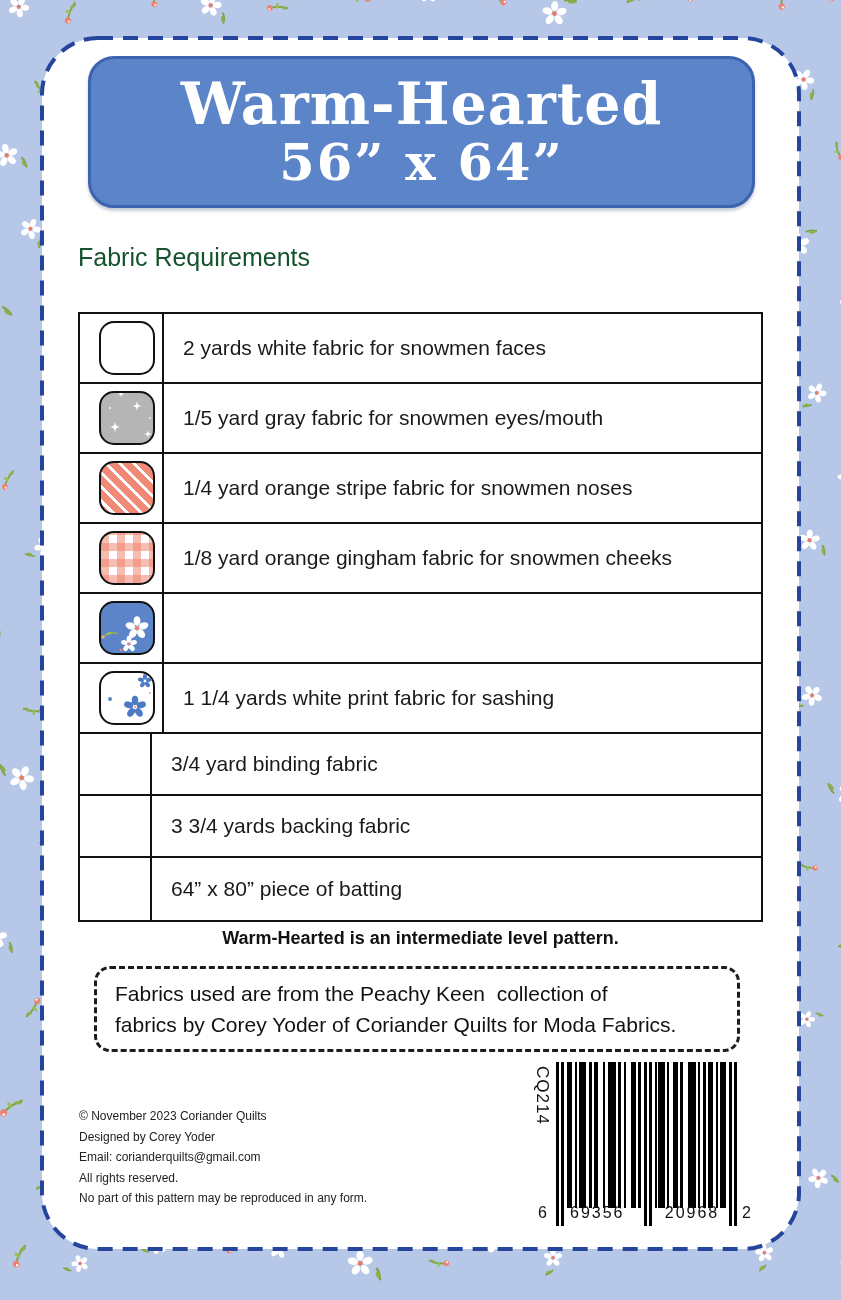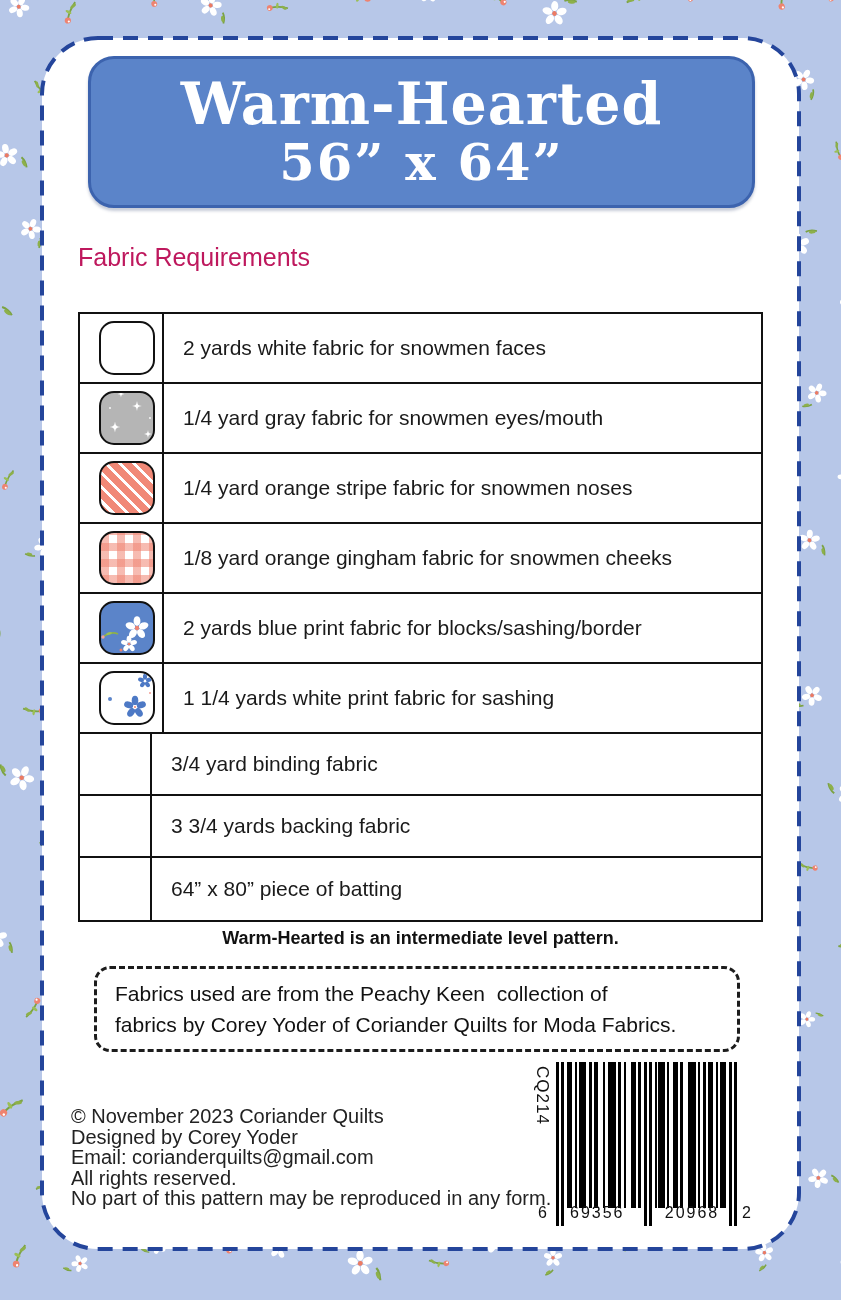--- a/index.html
+++ b/index.html
@@ -21,21 +21,21 @@
   }
   .title-line1 {
     font-family:"DejaVu Serif", serif; font-weight:bold; color:#ffffff;
     font-size:57px; line-height:1.05; letter-spacing:1px;
   }
   .title-line2 {
     font-family:"DejaVu Serif", serif; font-weight:bold; color:#ffffff;
     font-size:51px; line-height:1.1; letter-spacing:2px;
   }
 
-  .fr-heading { position:absolute; left:78px; top:243px; font-size:25px; color:#be185d; }
+  .fr-heading { position:absolute; left:78px; top:243px; font-size:25px; color:#14532d; }
 
   .ftable {
     position:absolute; left:78px; top:312px; width:685px;
     border:2px solid #111; box-sizing:border-box; background:#fff;
   }
   .frow { display:flex; border-bottom:2px solid #111; box-sizing:border-box; }
   .frow.tall { height:70px;padding-left:12px; }
   .frow.short { height:62px; }
   .frow:last-child { border-bottom:none; }
   .fswatch-cell {
@@ -67,21 +67,21 @@
     position:absolute; left:42px; top:928px; width:757px;
     text-align:center; font-weight:bold; font-size:18px; color:#111;
   }
   .collection-box {
     position:absolute; left:94px; top:966px; width:646px; height:86px;
     border:3px dashed #1c1c1c; border-radius:16px; box-sizing:border-box;
     padding:9px 0 0 18px; font-size:21px; line-height:31px; color:#111;
     white-space:pre-wrap;
   }
 
-  .copyright { position:absolute; left:71px; top:1106px; font-size:20px; line-height:20.5px; color:#222; }
+  .copyright { position:absolute; left:79px; top:1106px; font-size:12px; line-height:20.5px; color:#222; }
 
   .barcode { position:absolute; left:518px; top:1056px; width:285px; height:175px; }
   .sku {
     position:absolute; left:34px; top:10px; font-size:17px; line-height:20px;
     color:#111; transform:rotate(90deg); transform-origin:0 0; letter-spacing:1px;
   }
   .bars { position:absolute; left:38px; top:6px; height:164px; display:flex; align-items:flex-start; }
   .bars .b { background:#000; flex:none; }
   .digits { position:absolute; top:148px; left:0; width:100%; font-size:16px; color:#111; }
   .dg { position:absolute; }
@@ -2216,21 +2216,21 @@
                 <path transform="translate(36 13) scale(1)" d="M0 -5 C0.8 -0.9 0.9 -0.8 5 0 C0.9 0.8 0.8 0.9 0 5 C-0.8 0.9 -0.9 0.8 -5 0 C-0.9 -0.8 -0.8 -0.9 0 -5" fill="#fff"></path>
                 <path transform="translate(14 34) scale(1.1)" d="M0 -5 C0.8 -0.9 0.9 -0.8 5 0 C0.9 0.8 0.8 0.9 0 5 C-0.8 0.9 -0.9 0.8 -5 0 C-0.9 -0.8 -0.8 -0.9 0 -5" fill="#fff"></path>
                 <path transform="translate(47 41) scale(0.8)" d="M0 -5 C0.8 -0.9 0.9 -0.8 5 0 C0.9 0.8 0.8 0.9 0 5 C-0.8 0.9 -0.9 0.8 -5 0 C-0.9 -0.8 -0.8 -0.9 0 -5" fill="#fff"></path>
                 <path transform="translate(20 1) scale(0.7)" d="M0 -5 C0.8 -0.9 0.9 -0.8 5 0 C0.9 0.8 0.8 0.9 0 5 C-0.8 0.9 -0.9 0.8 -5 0 C-0.9 -0.8 -0.8 -0.9 0 -5" fill="#fff"></path>
                 <path transform="translate(40 54) scale(0.8)" d="M0 -5 C0.8 -0.9 0.9 -0.8 5 0 C0.9 0.8 0.8 0.9 0 5 C-0.8 0.9 -0.9 0.8 -5 0 C-0.9 -0.8 -0.8 -0.9 0 -5" fill="#fff"></path>
                 <circle cx="9" cy="15" r="0.9" fill="#fff"></circle>
                 <circle cx="49" cy="25" r="0.9" fill="#fff"></circle>
               </svg>
             </div>
           </div>
-        <div class="ftext-cell">1/4 yard gray fabric for snowmen eyes/mouth</div>
+        <div class="ftext-cell">1/5 yard gray fabric for snowmen eyes/mouth</div>
       </div>
       <div class="frow tall">
         <div class="fswatch-cell">
             <div class="swatch" data-swatch="orange-stripe"></div>
           </div>
         <div class="ftext-cell">1/4 yard orange stripe fabric for snowmen noses</div>
       </div>
       <div class="frow tall">
         <div class="fswatch-cell">
             <div class="swatch" data-swatch="orange-gingham"></div>
@@ -2261,21 +2261,20 @@
                     <ellipse cx="0" cy="-6" rx="3" ry="4.3" transform="rotate(144)"></ellipse>
                     <ellipse cx="0" cy="-6" rx="3" ry="4.3" transform="rotate(216)"></ellipse>
                     <ellipse cx="0" cy="-6" rx="3" ry="4.3" transform="rotate(288)"></ellipse>
                   </g>
                   <circle r="1.7" fill="#ee8370"></circle>
                 </g>
                 <circle cx="20" cy="47" r="1.5" fill="#ee8370"></circle>
               </svg>
             </div>
           </div>
-        <div class="ftext-cell">2 yards blue print fabric for blocks/sashing/border</div>
       </div>
       <div class="frow tall">
         <div class="fswatch-cell">
             <div class="swatch" data-swatch="white-print">
               <svg viewBox="0 0 57 55" width="57" height="55">
                 <g transform="translate(34 34) scale(1.1)">
                   <g fill="#4d79c5">
                     <ellipse cx="0" cy="-6" rx="3" ry="4.3" transform="rotate(0)"></ellipse>
                     <ellipse cx="0" cy="-6" rx="3" ry="4.3" transform="rotate(72)"></ellipse>
                     <ellipse cx="0" cy="-6" rx="3" ry="4.3" transform="rotate(144)"></ellipse>

